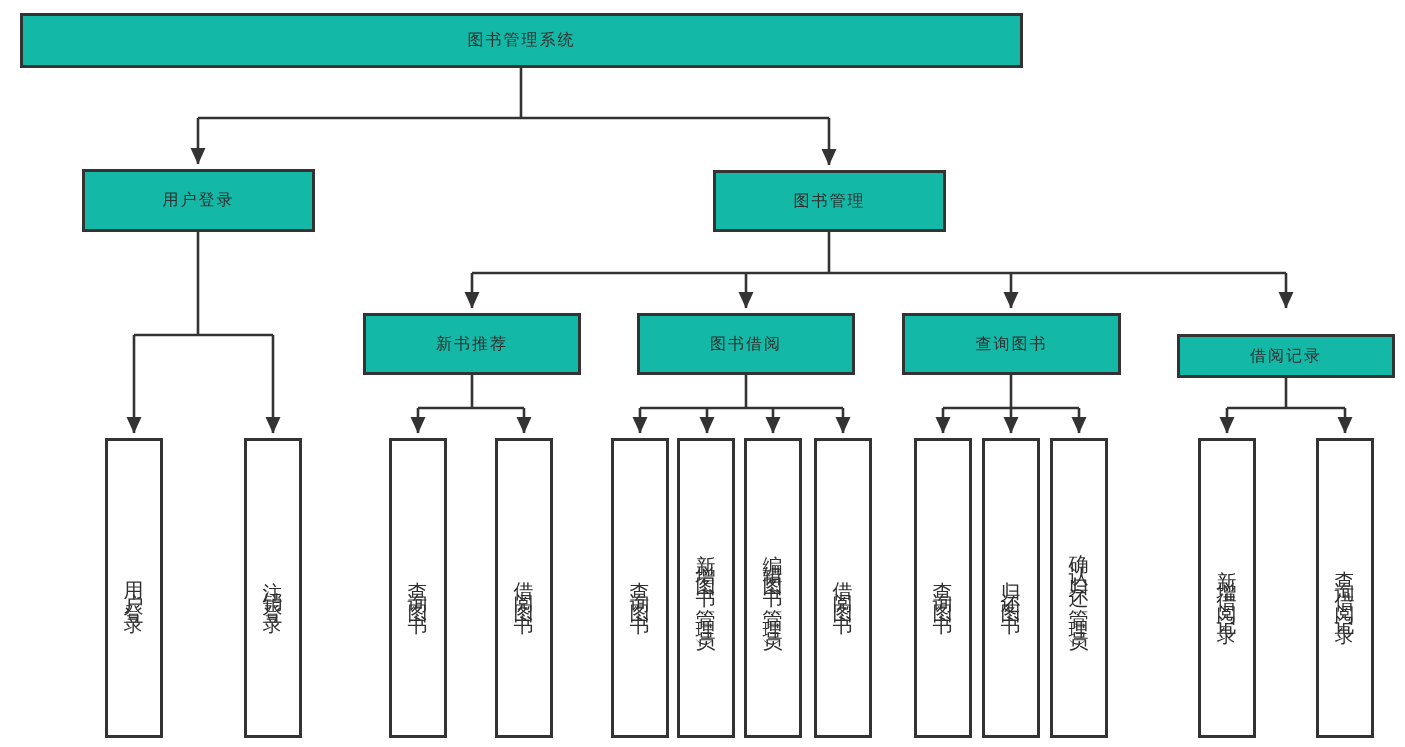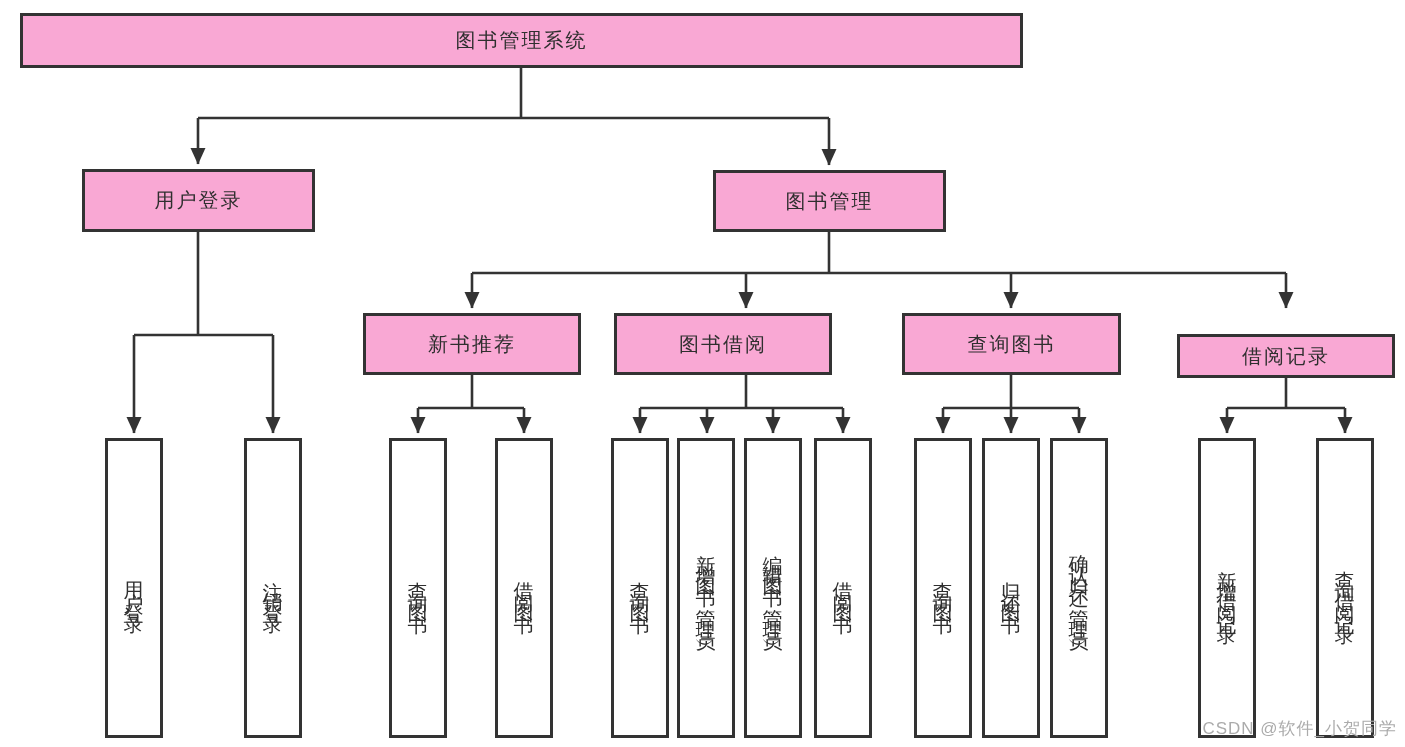--- a/index.html
+++ b/index.html
@@ -8,24 +8,24 @@
     width:1405px;height:747px;
     background:#ffffff;
     font-family:"Liberation Sans","DejaVu Sans",sans-serif;
     overflow:hidden;
   }
   .connectors{position:absolute;left:0;top:0;z-index:0;}
   .node{
     position:absolute;
     box-sizing:border-box;
     border:3px solid #333333;
-    background:#f9a8d4;
+    background:#14b8a6;
     display:flex;align-items:center;justify-content:center;
     color:#2f2f2f;
-    font-size:20px;
+    font-size:16px;
     letter-spacing:2px;
     z-index:1;
   }
   .leaf{
     position:absolute;
     box-sizing:border-box;
     width:58px;height:300px;
     border:3px solid #333333;
     background:#ffffff;
     display:flex;align-items:center;justify-content:center;
@@ -110,21 +110,21 @@
   <div class="node" style="left:82px;top:169px;width:233px;height:63px;">
     <span>用户登录</span>
   </div>
   <div class="node" style="left:363px;top:313px;width:218px;height:62px;">
     <span>新书推荐</span>
   </div>
 
   <div class="node" style="left:713px;top:170px;width:233px;height:62px;">
     <span>图书管理</span>
   </div>
-  <div class="node" style="left:614px;top:313px;width:218px;height:62px;">
+  <div class="node" style="left:637px;top:313px;width:218px;height:62px;">
     <span>图书借阅</span>
   </div>
   <div class="node" style="left:902px;top:313px;width:219px;height:62px;">
     <span>查询图书</span>
   </div>
   <div class="node" style="left:1177px;top:313px;width:218px;height:44px;margin-top:21px;">
     <span>借阅记录</span>
   </div>
 
   <div class="leaf" style="left:105px;top:438px;">
@@ -160,15 +160,14 @@
   <div class="leaf" style="left:1050px;top:438px;">
     <span class="vtext">确认归还（管理员）</span>
   </div>
   <div class="leaf" style="left:1198px;top:438px;">
     <span class="vtext">新增借阅记录</span>
   </div>
   <div class="leaf" style="left:1316px;top:438px;">
     <span class="vtext">查询借阅记录</span>
   </div>
 
-  <div class="watermark">CSDN @软件_小贺同学</div>
 
 </div>
 
 </body></html>

